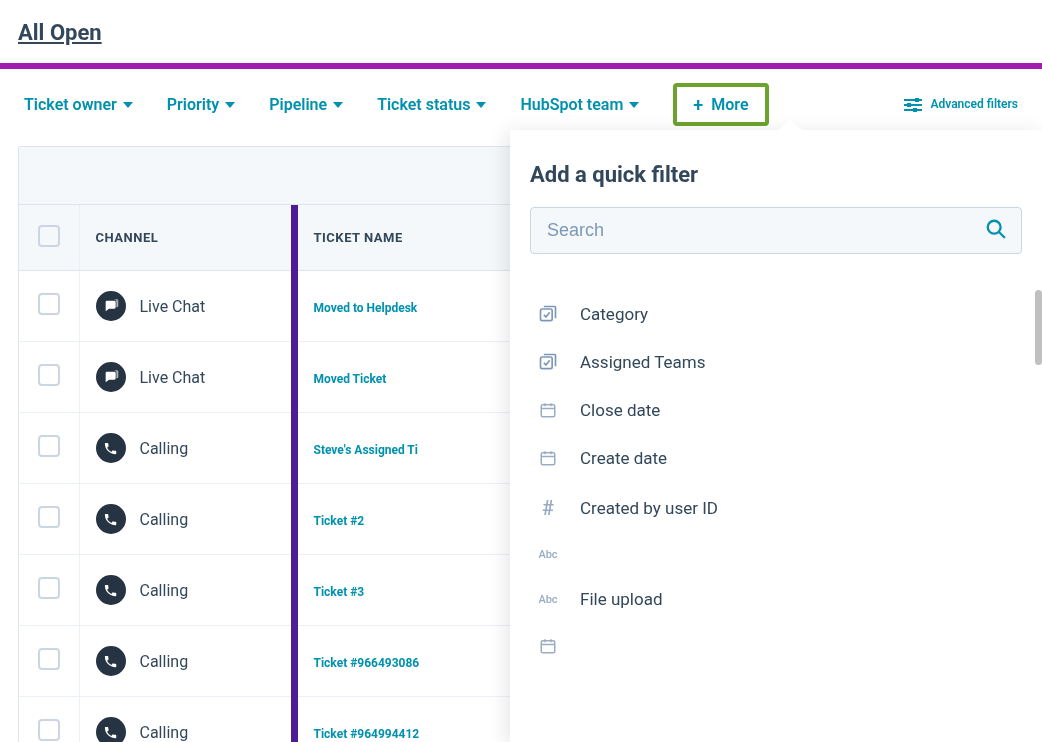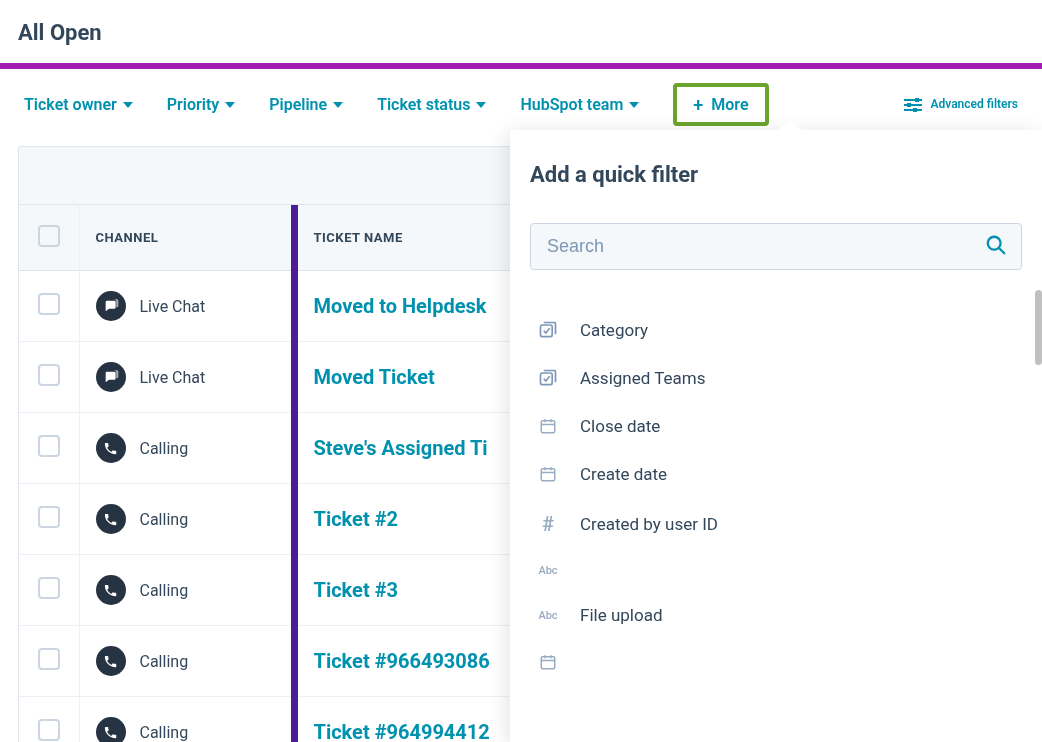--- a/index.html
+++ b/index.html
@@ -8,20 +8,21 @@
     font-family: -apple-system, BlinkMacSystemFont, "Segoe UI", Roboto, Helvetica, Arial, sans-serif;
     background: #fff;
     color: #33475b;
     width: 1042px;
     height: 742px;
     overflow: hidden;
     position: relative;
   }
   .header {
     padding: 20px 18px 18px 18px;
+    text-decoration: underline;
   }
   .title {
     font-size: 22px;
     font-weight: 700;
     color: #33475b;
   }
   .filter-bar {
     display: flex;
     align-items: center;
     gap: 34px;
@@ -133,21 +134,21 @@
     justify-content: center;
     color: #fff;
   }
   .channel-text {
     font-size: 16px;
     color: #33475b;
   }
   .ticket-name {
     color: #0091ae;
     font-weight: 700;
-    font-size: 20px;
+    font-size: 12px;
     cursor: pointer;
   }
 
   .popover {
     position: absolute;
     top: 130px;
     left: 510px;
     right: 0;
     bottom: 0;
     background: #fff;
@@ -161,21 +162,21 @@
     left: 268px;
     width: 0; height: 0;
     border-left: 12px solid transparent;
     border-right: 12px solid transparent;
     border-bottom: 10px solid #fff;
   }
   .pop-title {
     font-size: 22px;
     font-weight: 700;
     color: #33475b;
-    margin-bottom: 36px;
+    margin-bottom: 20px;
   }
   .search-wrap {
     border: 1px solid #cbd6e2;
     background: #f5f8fa;
     border-radius: 4px;
     display: flex;
     align-items: center;
     padding: 0 14px;
     height: 47px;
     margin-bottom: 36px;

